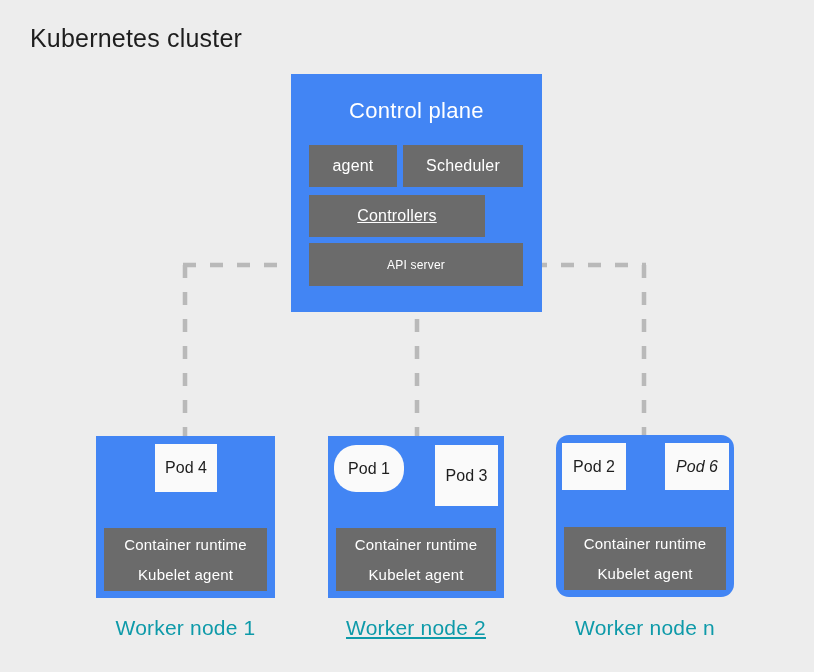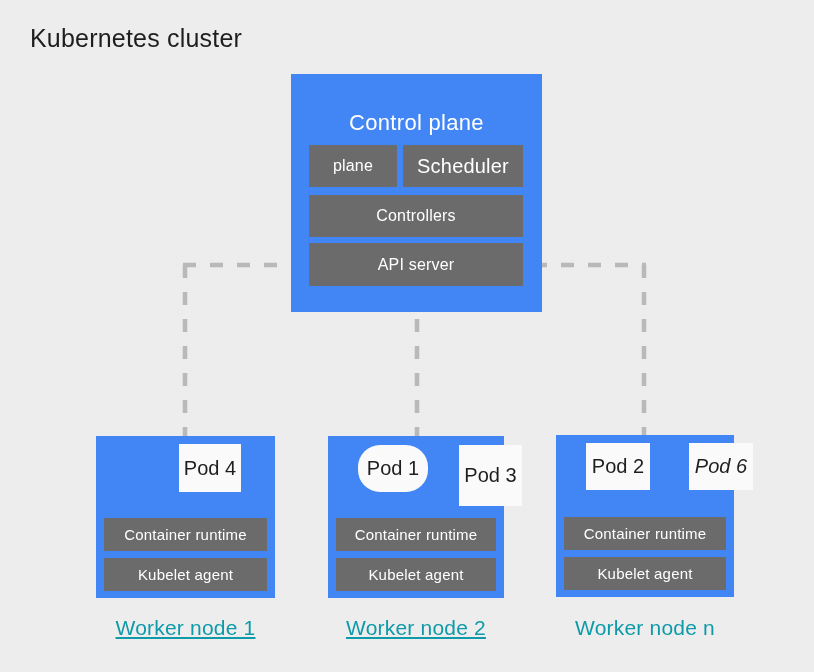--- a/index.html
+++ b/index.html
@@ -40,75 +40,73 @@
   }
   .cp-title {
     position: absolute;
     left: 0; top: 24px;
     width: 100%;
     text-align: center;
     color: #FFFFFF;
     font-size: 22px;
     font-weight: 400;
     letter-spacing: 0.3px;
-    margin-top: 12px;
   }
   .gray-box {
     position: absolute;
     background: #6B6B6B;
     color: #FFFFFF;
     display: flex;
     align-items: center;
     justify-content: center;
     font-size: 15.5px;
     letter-spacing: 0.2px;
   }
   .cp-etcd        { left: 18px;  top: 71px;  width: 88px;  height: 42px; font-size: 16px; }
-  .cp-scheduler   { left: 112px; top: 71px;  width: 120px; height: 42px; font-size: 20px; }
-  .cp-controllers { left: 18px;  top: 121px; width: 214px; height: 42px; font-size: 16px; }
-  .cp-apiserver   { left: 18px;  top: 169px; width: 214px; height: 43px; font-size: 16px; }
+  .cp-scheduler   { left: 112px; top: 71px;  width: 120px; height: 42px; font-size: 16px; }
+  .cp-controllers { left: 18px;  top: 121px; width: 176px; height: 42px; font-size: 16px; text-decoration: underline; }
+  .cp-apiserver   { left: 18px;  top: 169px; width: 214px; height: 43px; font-size: 12px; }
 
   .worker-node { width: 179px; height: 162px; top: 436px; }
   .node-1 { left: 96px; }
   .node-2 { left: 328px; width: 176px; }
-  .node-n { left: 556px; width: 178px; top: 435px; }
+  .node-n { left: 556px; width: 178px; top: 435px; border-radius: 13px; }
 
   .pod {
     position: absolute;
     background: #FAFAFA;
     color: #1E1E1E;
     display: flex;
     align-items: center;
     justify-content: center;
-    font-size: 20px;
-    margin-left: 24px;
+    font-size: 16px;
   }
   .node-1 .pod-a { left: 59px;  top: 8px; width: 62px; height: 48px; }
   .node-2 .pod-a { left: 6px;   top: 9px; width: 70px; height: 47px; border-radius: 22px; }
   .node-2 .pod-b { left: 107px; top: 9px; width: 63px; height: 61px; }
   .node-n .pod-a { left: 6px;   top: 8px; width: 64px; height: 47px; }
   .node-n .pod-b { left: 109px; top: 8px; width: 64px; height: 47px; font-style: italic; }
 
-  .runtime { left: 8px; top: 82px;  height: 33px; font-size: 15px; }
+  .runtime { left: 8px; top: 92px;  height: 33px; font-size: 15px; }
   .kubelet { left: 8px; top: 122px; height: 33px; font-size: 15px; }
   .node-1 .runtime, .node-1 .kubelet { width: 163px; }
   .node-2 .runtime, .node-2 .kubelet { width: 160px; }
   .node-n .runtime, .node-n .kubelet { width: 162px; }
 
   .node-label {
     position: absolute;
     top: 616px;
     text-align: center;
     color: #0E9AA9;
     font-size: 21px;
     font-weight: 400;
     letter-spacing: 0.2px;
     z-index: 1;
   }
-  .label-1 { left: 96px;  width: 179px; text-decoration: underline; }
+  .label-1 { left: 96px;  width: 179px; }
   .label-2 { left: 328px; width: 176px; text-decoration: underline; }
   .label-n { left: 556px; width: 178px; }
 </style>
 </head>
 <body>
 
 <div class="canvas">
 
   <div class="diagram-title">Kubernetes cluster</div>
 
@@ -116,21 +114,21 @@
     <g stroke="#B9B9B9" stroke-width="4.5" stroke-dasharray="13 14" fill="none">
       <line x1="183" y1="265" x2="646" y2="265"></line>
       <line x1="185" y1="265" x2="185" y2="437"></line>
       <line x1="417" y1="265" x2="417" y2="437"></line>
       <line x1="644" y1="265" x2="644" y2="437"></line>
     </g>
   </svg>
 
   <div class="blue-box control-plane">
     <div class="cp-title">Control plane</div>
-    <div class="gray-box cp-etcd">plane</div>
+    <div class="gray-box cp-etcd">agent</div>
     <div class="gray-box cp-scheduler">Scheduler</div>
     <div class="gray-box cp-controllers">Controllers</div>
     <div class="gray-box cp-apiserver">API server</div>
   </div>
 
   <div class="blue-box worker-node node-1">
     <div class="pod pod-a">Pod 4</div>
     <div class="gray-box runtime">Container runtime</div>
     <div class="gray-box kubelet">Kubelet agent</div>
   </div>

